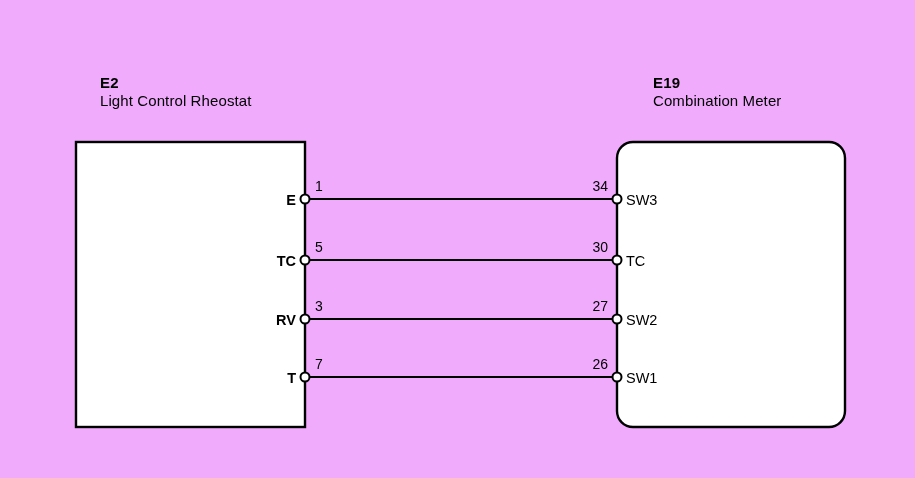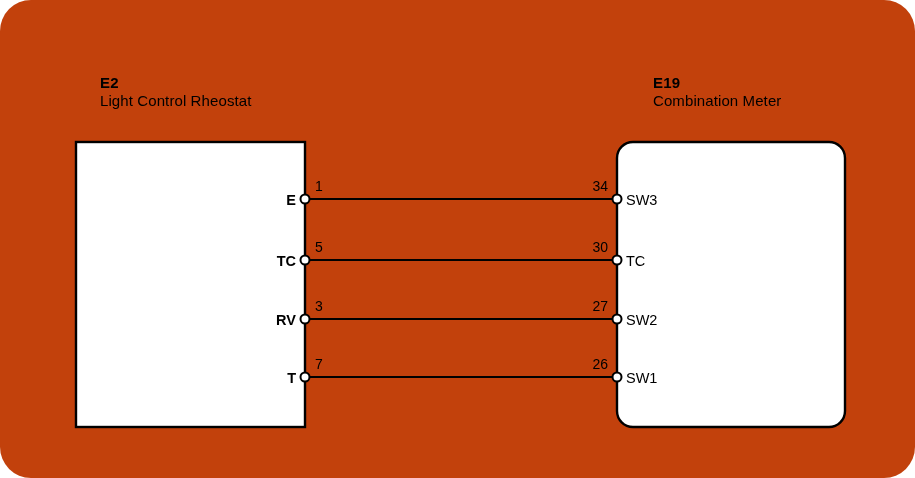--- a/index.html
+++ b/index.html
@@ -8,23 +8,22 @@
     background: #ffffff;
   }
   body {
     font-family: "Liberation Sans", sans-serif;
     color: #000000;
   }
   #diagram-root {
     position: relative;
     width: 915px;
     height: 478px;
-    background: #c2410c;
+    background: #f0abfc;
     overflow: hidden;
-    border-radius: 31px;
   }
   #wiring-svg {
     position: absolute;
     left: 0;
     top: 0;
     width: 915px;
     height: 478px;
   }
   .connector-title {
     font-size: 15px;

